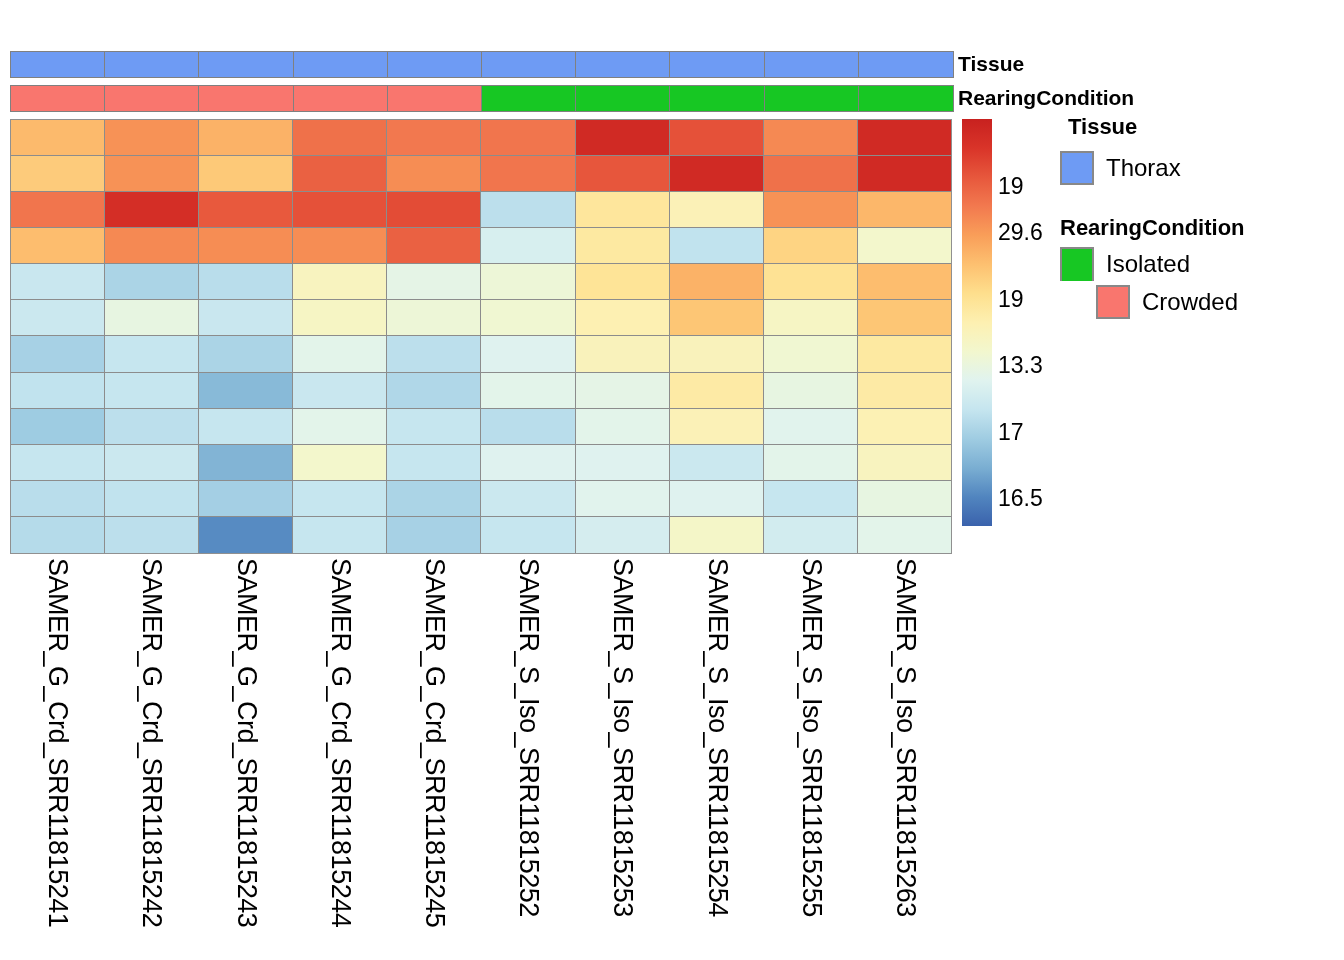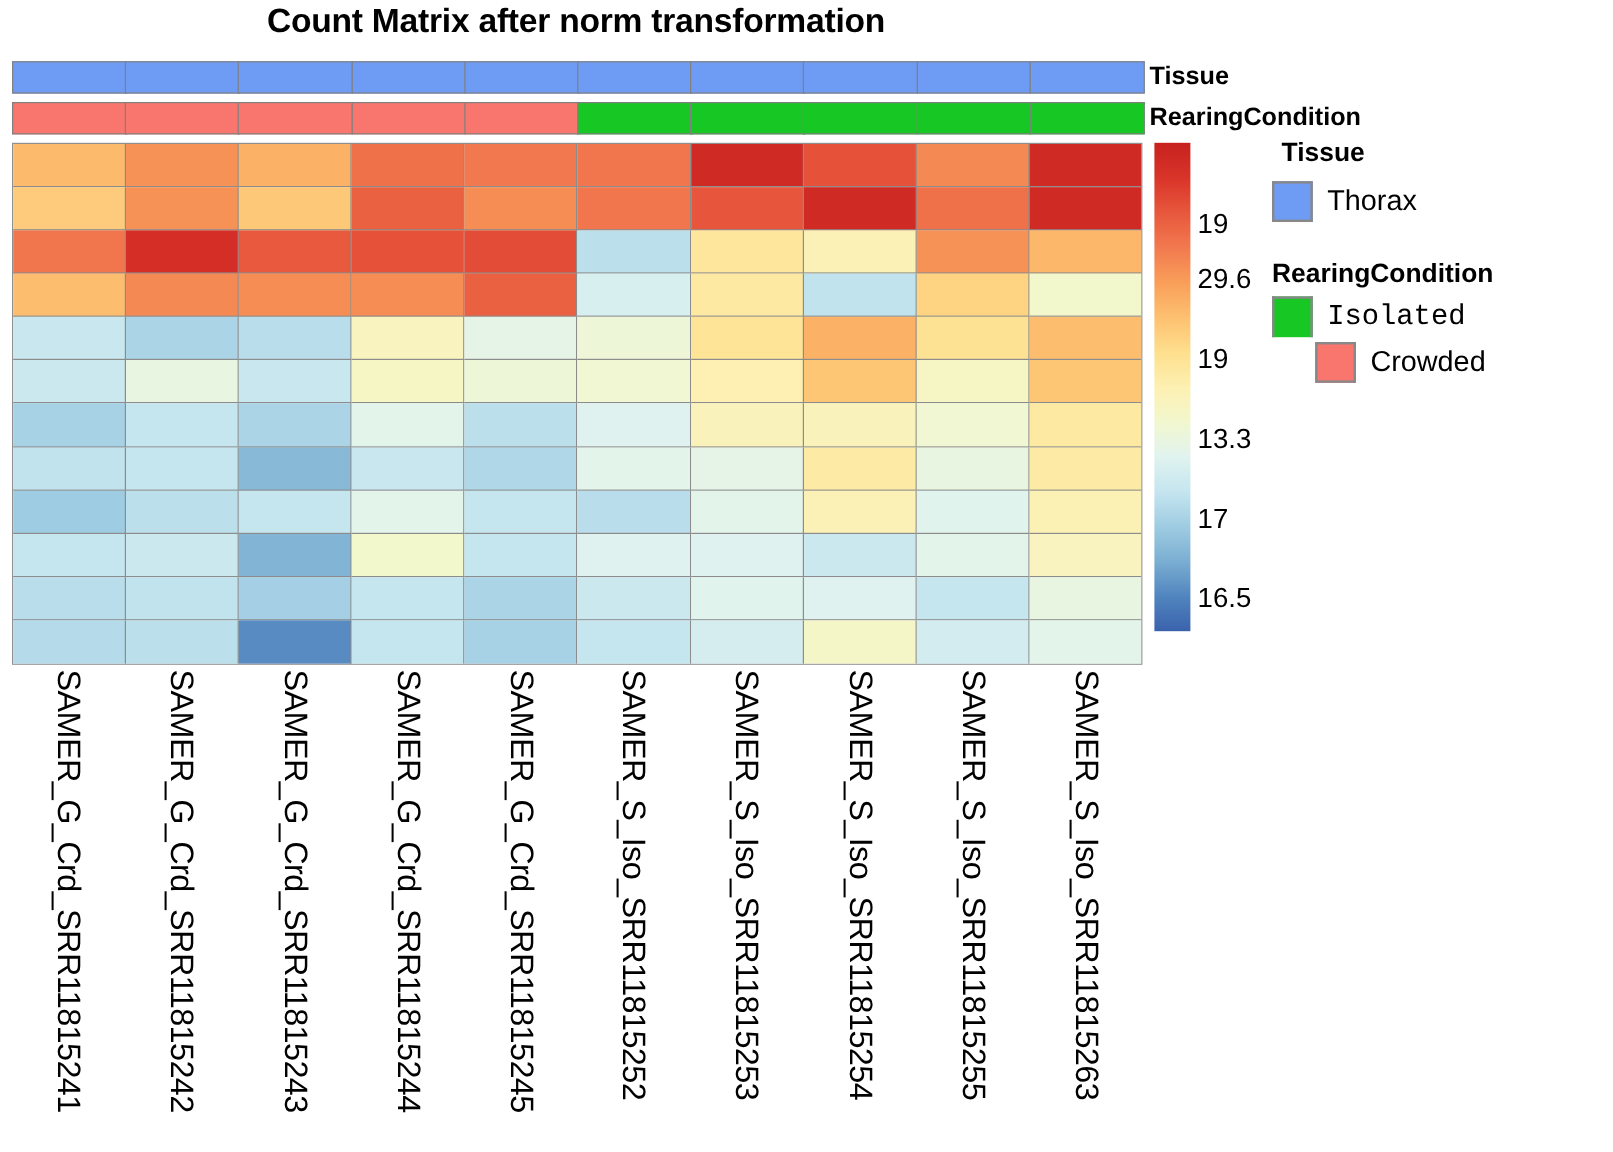--- a/index.html
+++ b/index.html
@@ -154,30 +154,29 @@
     box-sizing: border-box;
     flex: 0 0 auto;
   }
   .legend-label {
     font-size: 24px;
     color: #000000;
     margin-left: 12px;
     white-space: nowrap;
   }
   #legend-entry-thorax  { left: 1060px; top: 151px; }
-  #legend-entry-isolated{ left: 1060px; top: 247px; font-family: Liberation Mono, monospace; }
+  #legend-entry-isolated{ left: 1060px; top: 247px; }
   #legend-entry-crowded { left: 1060px; top: 285px; margin-left: 36px; }
   #legend-entry-isolated .legend-swatch { border-bottom-width: 0; }
 </style>
 </head>
 <body>
 
 <div id="figure">
 
-  <div id="plot-title">Count Matrix after norm transformation</div>
 
   <div class="annot-row" id="annot-tissue">
       <div class="annot-cell" title="Thorax" style="background: rgb(110, 155, 244);"></div>
       <div class="annot-cell" title="Thorax" style="background: rgb(110, 155, 244);"></div>
       <div class="annot-cell" title="Thorax" style="background: rgb(110, 155, 244);"></div>
       <div class="annot-cell" title="Thorax" style="background: rgb(110, 155, 244);"></div>
       <div class="annot-cell" title="Thorax" style="background: rgb(110, 155, 244);"></div>
       <div class="annot-cell" title="Thorax" style="background: rgb(110, 155, 244);"></div>
       <div class="annot-cell" title="Thorax" style="background: rgb(110, 155, 244);"></div>
       <div class="annot-cell" title="Thorax" style="background: rgb(110, 155, 244);"></div>

